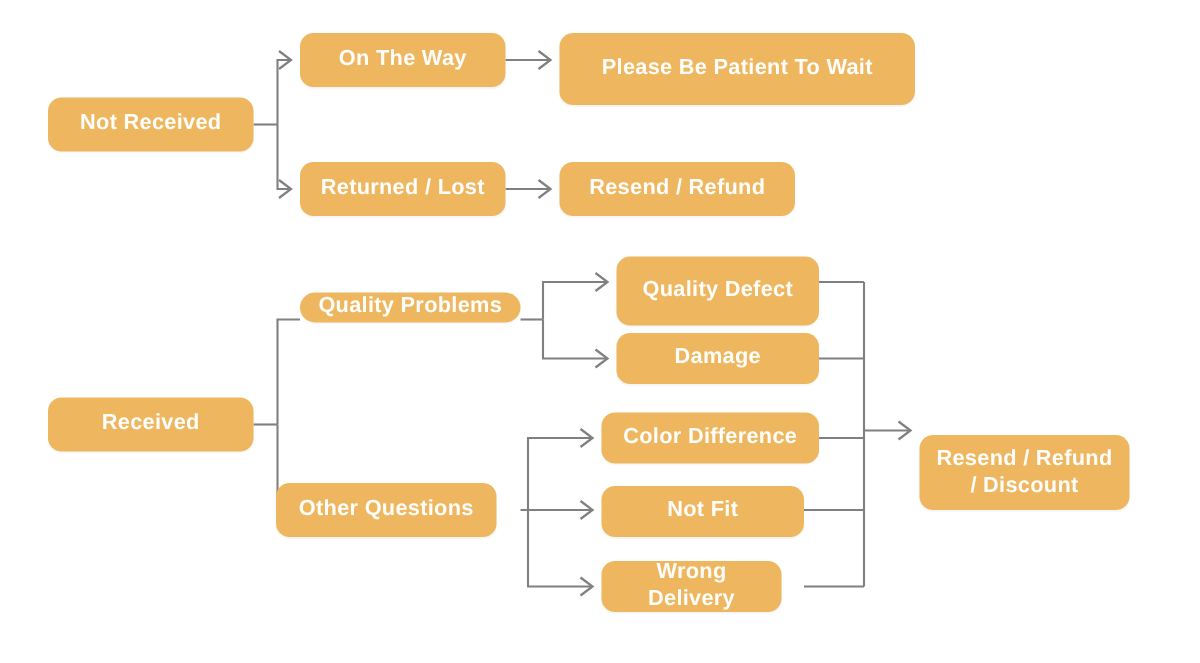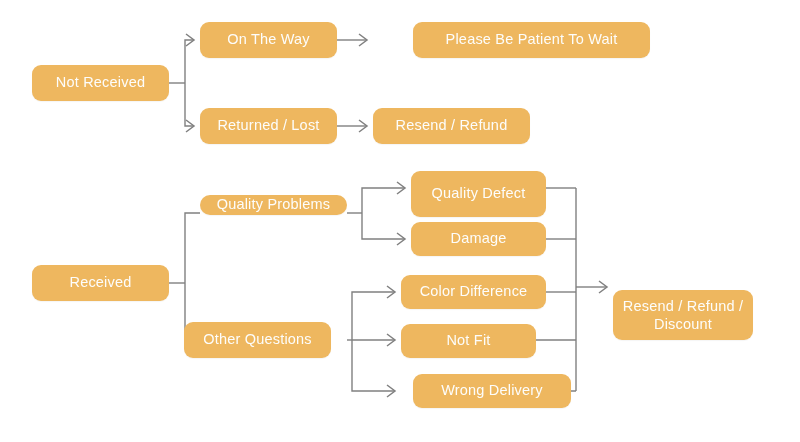--- a/index.html
+++ b/index.html
@@ -31,21 +31,21 @@
     box-sizing: border-box;
     background: #eeb75f;
     border-radius: 9px;
     color: #fdfdfb;
     display: flex;
     align-items: center;
     justify-content: center;
     text-align: center;
     font-family: "Liberation Sans", sans-serif;
     font-size: 14.5px;
-    font-weight: 400;
+    font-weight: 700;
     letter-spacing: 0.2px;
     line-height: 1.22;
     padding: 2px 8px;
     box-shadow: 0 1px 1px rgba(0,0,0,0.04);
   }
   .node.two-line {
     line-height: 1.25;
   }
 </style>
 </head>
@@ -97,37 +97,37 @@
         <polyline points="387,385 395,391 387,397"></polyline>
         <polyline points="599,281 607,287 599,293"></polyline>
       </g>
     </g>
   </svg>
 
   <div class="node" style="left:32px;  top:65px;  width:137px; height:36px;text-align:right;">Not Received</div>
 
   <div class="node" style="left:200px; top:22px;  width:137px; height:36px;">On The Way</div>
 
-  <div class="node" style="left:373px; top:22px;  width:237px; height:36px;margin-left:40px;">Please Be Patient To Wait</div>
+  <div class="node" style="left:373px; top:22px;  width:237px; height:48px;">Please Be Patient To Wait</div>
 
   <div class="node" style="left:200px; top:108px; width:137px; height:36px;">Returned / Lost</div>
 
   <div class="node" style="left:373px; top:108px; width:157px; height:36px;">Resend / Refund</div>
 
   <div class="node" style="left:32px;  top:265px; width:137px; height:36px;">Received</div>
 
   <div class="node" style="left:200px; top:195px; width:147px; height:20px;border-radius:11px;">Quality Problems</div>
 
   <div class="node" style="left:184px; top:322px; width:147px; height:36px;">Other Questions</div>
 
   <div class="node" style="left:411px; top:171px; width:135px; height:46px;">Quality Defect</div>
 
   <div class="node" style="left:411px; top:222px; width:135px; height:34px;">Damage</div>
 
   <div class="node" style="left:401px; top:275px; width:145px; height:34px;">Color Difference</div>
 
   <div class="node" style="left:401px; top:324px; width:135px; height:34px;">Not Fit</div>
 
-  <div class="node" style="left:401px; top:374px; width:158px; height:34px;margin-left:12px;">Wrong Delivery</div>
+  <div class="node" style="left:401px; top:374px; width:120px; height:34px;">Wrong Delivery</div>
 
   <div class="node two-line" style="left:613px; top:262px; width:140px; height:50px;margin-top:28px;">Resend / Refund / Discount</div>
 
 </div>
 
 </body></html>

